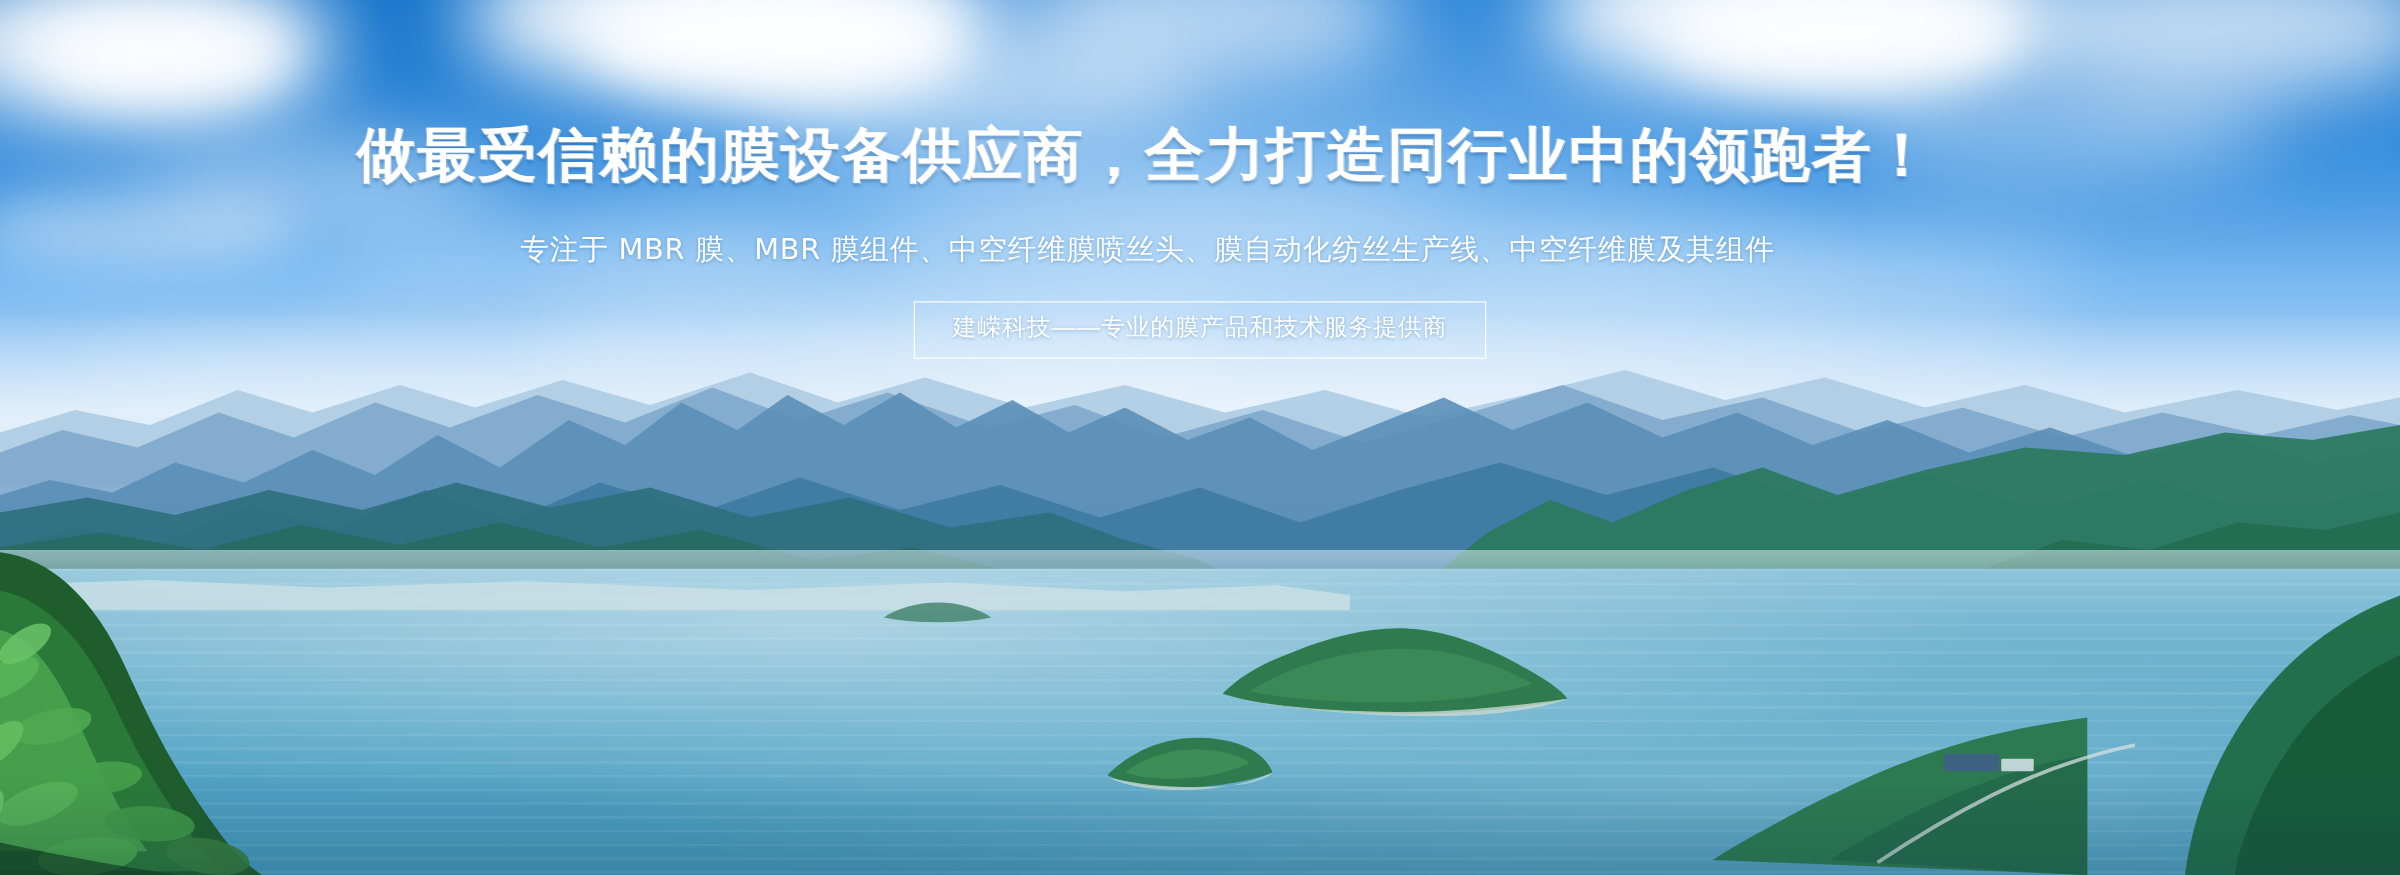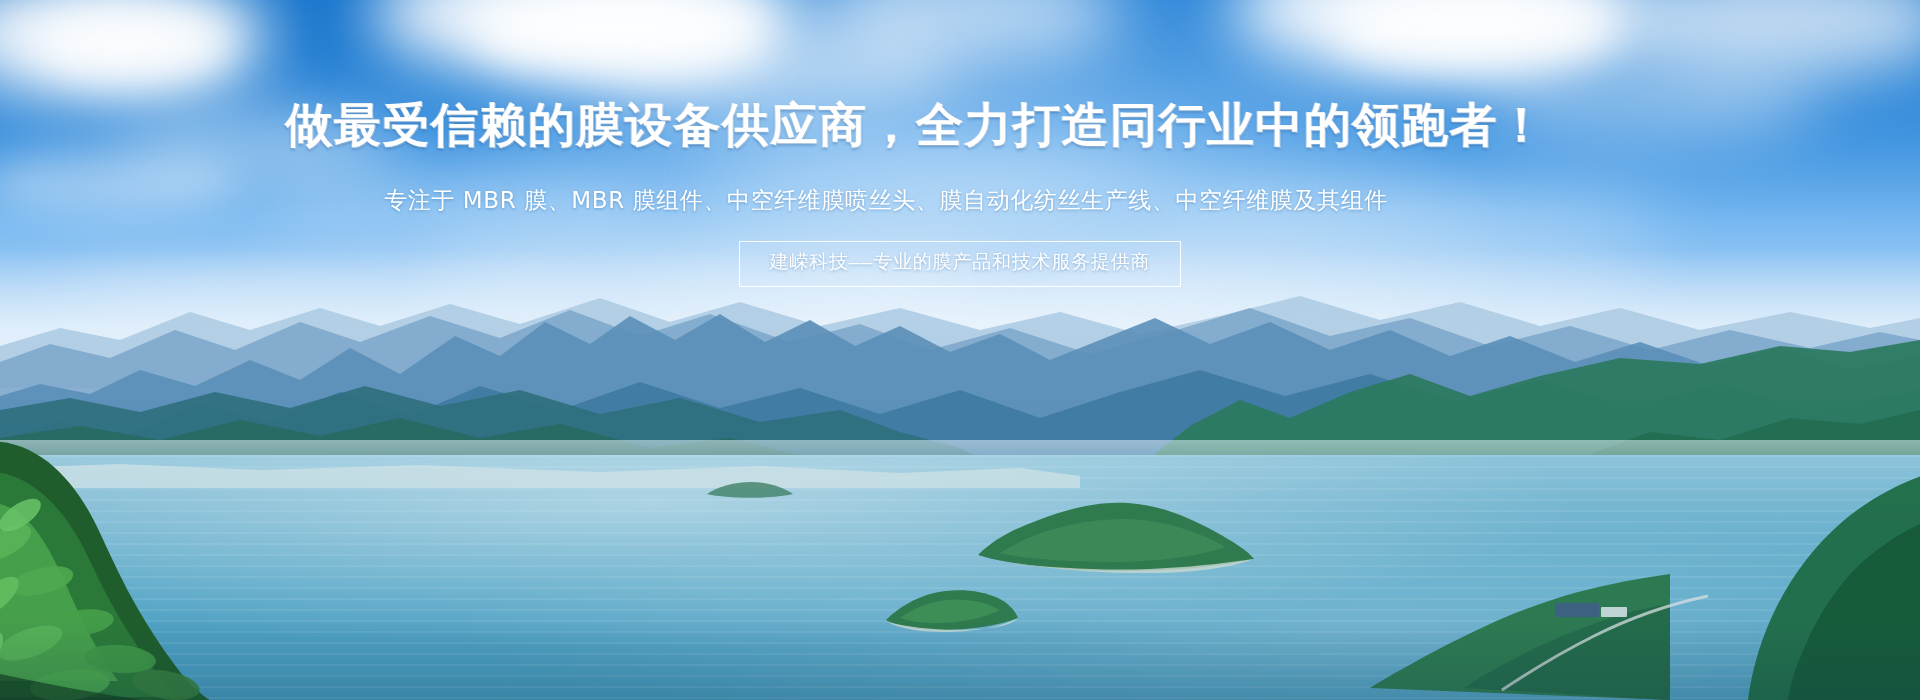--- a/index.html
+++ b/index.html
@@ -66,36 +66,37 @@
   }
   .subline{
     position:absolute;left:0;top:185px;width:1772px;
     font-size:23px;
     line-height:30px;
     color:#ffffff;
     letter-spacing:.6px;
     white-space:nowrap;
     text-shadow:0 1px 3px rgba(22,84,146,.38);
     font-family:"DejaVu Sans","Liberation Sans",sans-serif;
+    padding-left:32px;
   }
   .tagwrap{
     position:absolute;left:0;top:241px;width:1920px;
     text-align:center;
   }
   .tagbox{
     display:inline-block;
     border:1px solid rgba(255,255,255,.92);
     padding:9px 30px 11px 30px;
     color:#ffffff;
     font-size:19px;
     line-height:24px;
     letter-spacing:.8px;
     white-space:nowrap;
     text-shadow:0 1px 3px rgba(22,84,146,.35);
-    font-family:Liberation Mono, monospace;
+    font-family:Liberation Sans, sans-serif;
     background:rgba(255,255,255,.02);
   }
 </style>
 </head>
 <body>
 
 <div class="stage">
 
   <div class="sky"></div>
   <div class="sky-vignette"></div>

